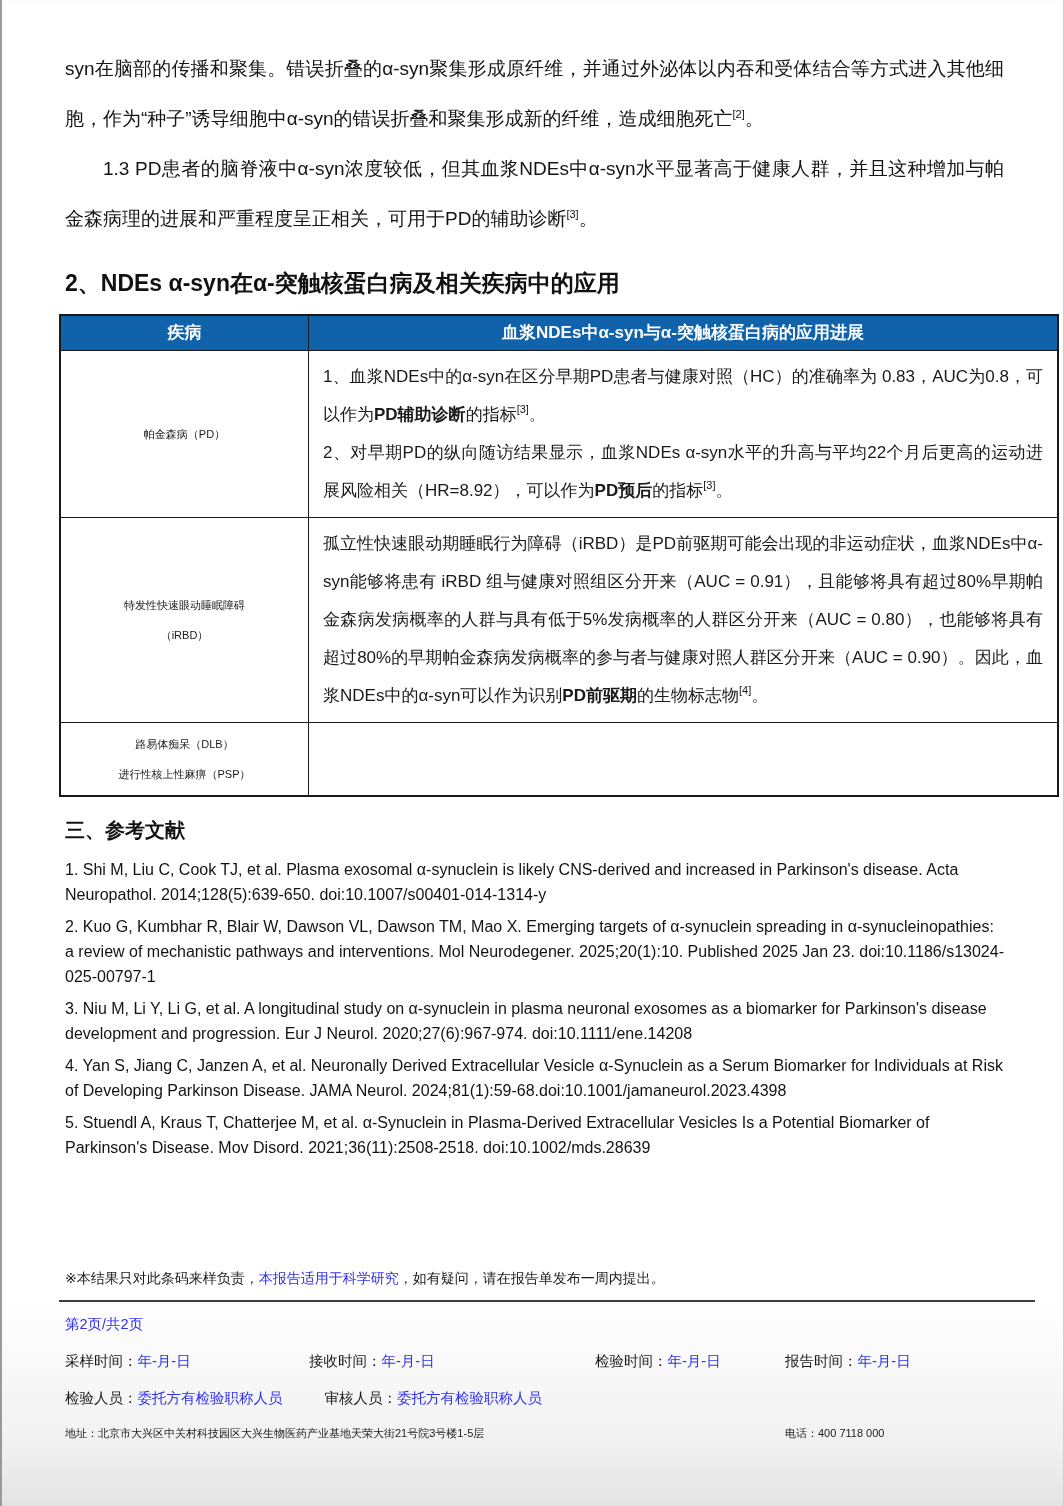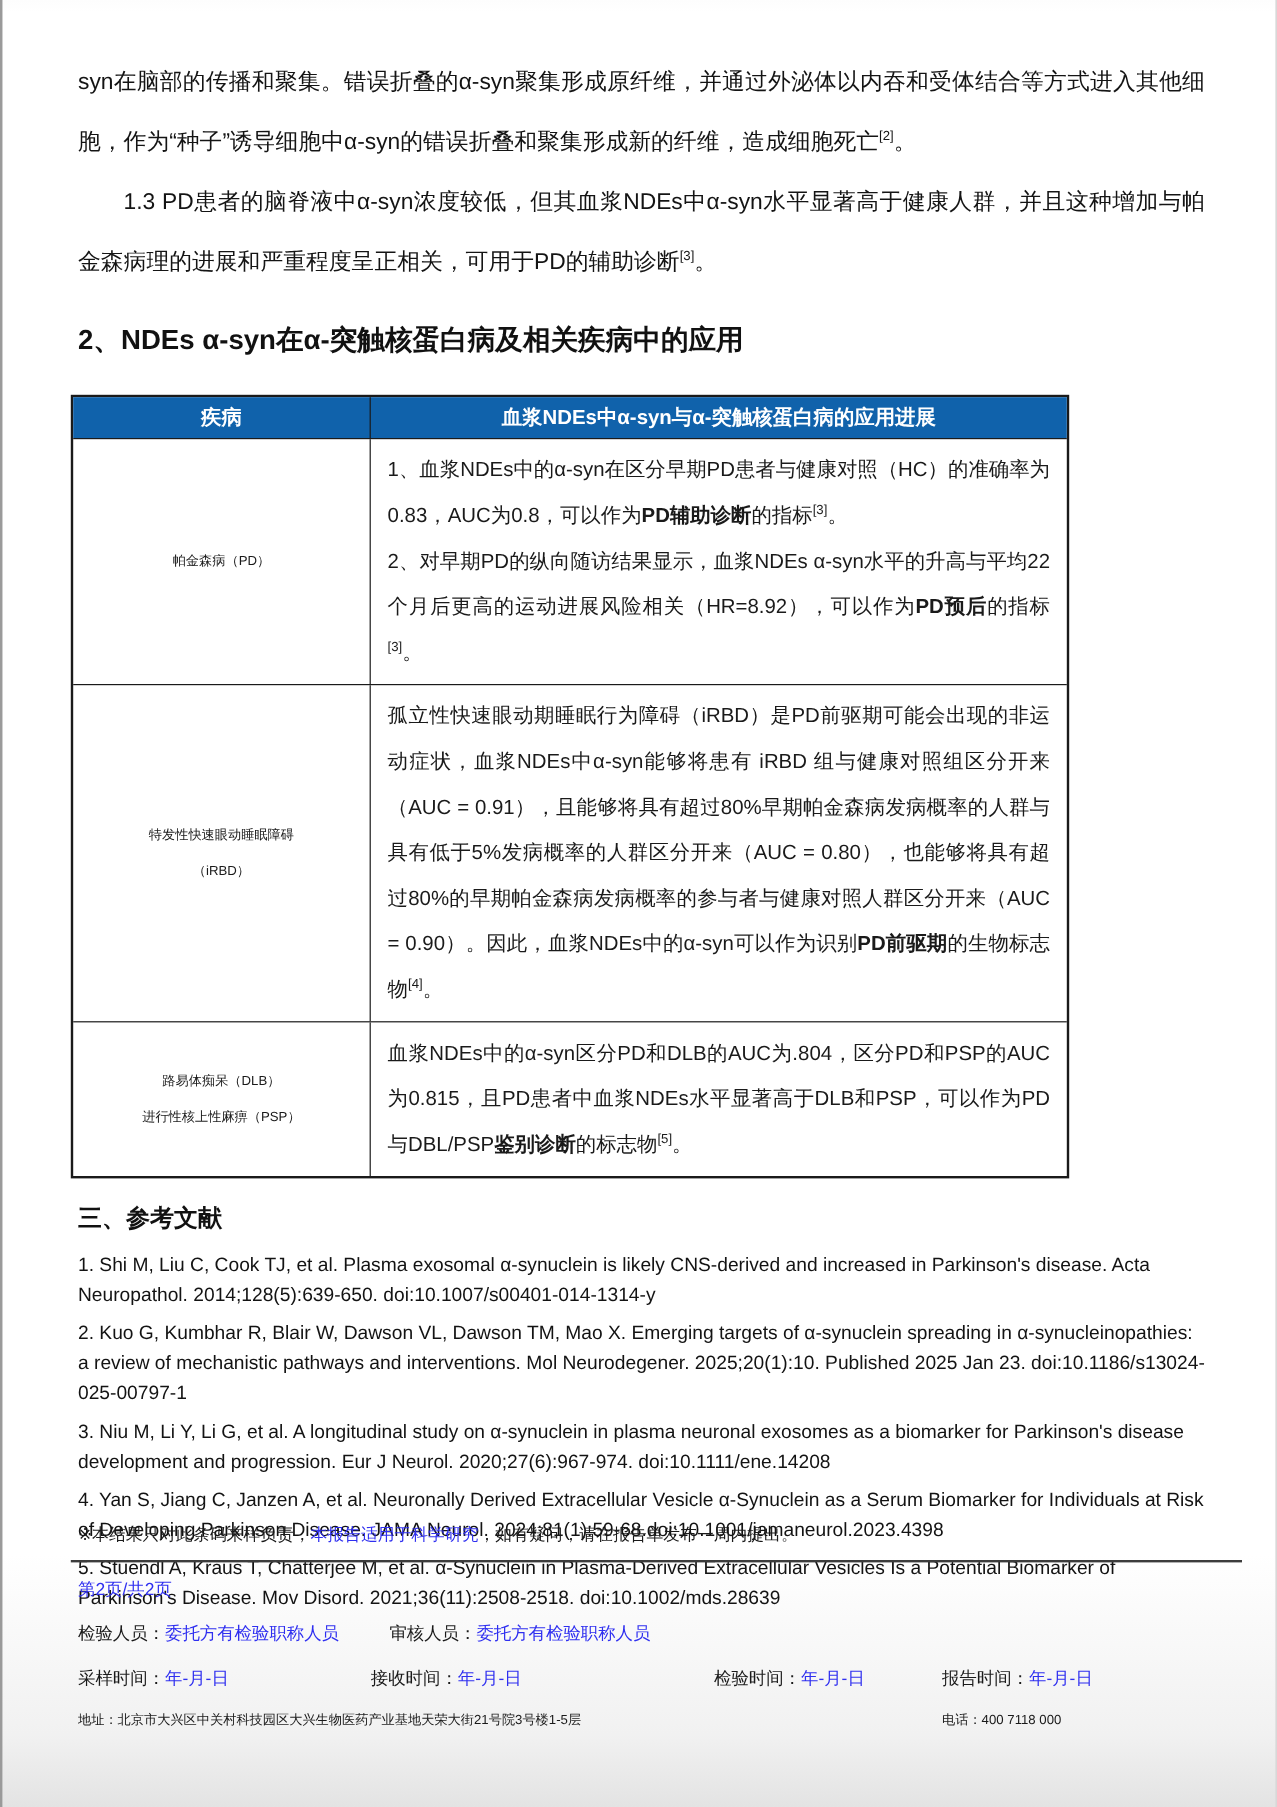--- a/index.html
+++ b/index.html
@@ -27,23 +27,23 @@
 
   .sec-title {
     margin-top: 24px;
     font-size: 23px;
     font-weight: 700;
     color: #111;
   }
 
   
   .apptable {
-    margin-top: 30px;
+    margin-top: 15px;
     margin-left: -6px;
-    width: 832px;
+    width: 1000px;
     border: 2px solid #1a1a1a;
   }
   .trow { display: flex; border-top: 1px solid #1a1a1a; }
   .trow:first-child { border-top: none; }
   .tcell.c1 {
     flex: none; width: 248px;
     border-right: 1px solid #1a1a1a;
     display: flex; flex-direction: column;
     align-items: center; justify-content: center;
     text-align: left;
@@ -145,65 +145,62 @@
         <div class="tcell c2">
           <div class="titem"><span>孤立性快速眼动期睡眠行为障碍（iRBD）是PD前驱期可能会出现的非运动症状，血浆NDEs中α-syn能够将患有 iRBD 组与健康对照组区分开来（AUC = 0.91），且能够将具有超过80%早期帕金森病发病概率的人群与具有低于5%发病概率的人群区分开来（AUC = 0.80），也能够将具有超过80%的早期帕金森病发病概率的参与者与健康对照人群区分开来（AUC = 0.90）。因此，血浆NDEs中的α-syn可以作为识别</span><span class="b">PD前驱期</span><span>的生物标志物</span><sup>[4]</sup><span>。</span></div>
         </div>
       </div>
 
       <div class="trow">
         <div class="tcell c1">
           <div>路易体痴呆（DLB）</div>
           <div>进行性核上性麻痹（PSP）</div>
         </div>
-        <div class="tcell c2">
-          <div class="titem"><span>血浆NDEs中的α-syn区分PD和DLB的AUC为.804，区分PD和PSP的AUC为0.815，且PD患者中血浆NDEs水平显著高于DLB和PSP，可以作为PD与DBL/PSP</span><span class="b">鉴别诊断</span><span>的标志物</span><sup>[5]</sup><span>。</span></div>
-        </div>
       </div>
     </div>
 
     <h2 class="ref-title">三、参考文献</h2>
     <div class="ref-list">
       <div class="ref-item">1. Shi M, Liu C, Cook TJ, et al. Plasma exosomal α-synuclein is likely CNS-derived and increased in Parkinson's disease. Acta Neuropathol. 2014;128(5):639-650. doi:10.1007/s00401-014-1314-y</div>
       <div class="ref-item">2. Kuo G, Kumbhar R, Blair W, Dawson VL, Dawson TM, Mao X. Emerging targets of α-synuclein spreading in α-synucleinopathies: a review of mechanistic pathways and interventions. Mol Neurodegener. 2025;20(1):10. Published 2025 Jan 23. doi:10.1186/s13024-025-00797-1</div>
       <div class="ref-item">3. Niu M, Li Y, Li G, et al. A longitudinal study on α-synuclein in plasma neuronal exosomes as a biomarker for Parkinson's disease development and progression. Eur J Neurol. 2020;27(6):967-974. doi:10.1111/ene.14208</div>
       <div class="ref-item">4. Yan S, Jiang C, Janzen A, et al. Neuronally Derived Extracellular Vesicle α-Synuclein as a Serum Biomarker for Individuals at Risk of Developing Parkinson Disease. JAMA Neurol. 2024;81(1):59-68.doi:10.1001/jamaneurol.2023.4398</div>
       <div class="ref-item">5. Stuendl A, Kraus T, Chatterjee M, et al. α-Synuclein in Plasma-Derived Extracellular Vesicles Is a Potential Biomarker of Parkinson's Disease. Mov Disord. 2021;36(11):2508-2518. doi:10.1002/mds.28639</div>
     </div>
   </div>
 
   <div class="footer">
     <div class="note"><span>※本结果只对此条码来样负责，</span><span class="blue">本报告适用于科学研究</span><span>，如有疑问，请在报告单发布一周内提出。</span></div>
     <div class="rule"></div>
     <div class="page-label blue">第2页/共2页</div>
 
+    <div class="frow">
+      <span class="fcol w1">
+        <span class="lab">采样时间：</span><span class="blue">年-月-日</span>
+      </span>
+      <span class="fcol w2">
+        <span class="lab">接收时间：</span><span class="blue">年-月-日</span>
+      </span>
+      <span class="fcol w3">
+        <span class="lab">检验时间：</span><span class="blue">年-月-日</span>
+      </span>
+      <span class="fcol">
+        <span class="lab">报告时间：</span><span class="blue">年-月-日</span>
+      </span>
+    </div>
+
     <div class="frow personnel">
       <span class="pgroup">
         <span class="lab">检验人员：</span><span class="blue">委托方有检验职称人员</span>
       </span>
       <span class="pgroup">
         <span class="lab">审核人员：</span><span class="blue">委托方有检验职称人员</span>
       </span>
     </div>
 
-    <div class="frow">
-      <span class="fcol w1">
-        <span class="lab">采样时间：</span><span class="blue">年-月-日</span>
-      </span>
-      <span class="fcol w2">
-        <span class="lab">接收时间：</span><span class="blue">年-月-日</span>
-      </span>
-      <span class="fcol w3">
-        <span class="lab">检验时间：</span><span class="blue">年-月-日</span>
-      </span>
-      <span class="fcol">
-        <span class="lab">报告时间：</span><span class="blue">年-月-日</span>
-      </span>
-    </div>
-
     <div class="addr-row">
       <span class="addr">
         <span class="lab">地址：</span><span>北京市大兴区中关村科技园区大兴生物医药产业基地天荣大街21号院3号楼1-5层</span>
       </span>
       <span>
         <span class="lab">电话：</span><span>400 7118 000</span>
       </span>
     </div>
   </div>
 </div>

